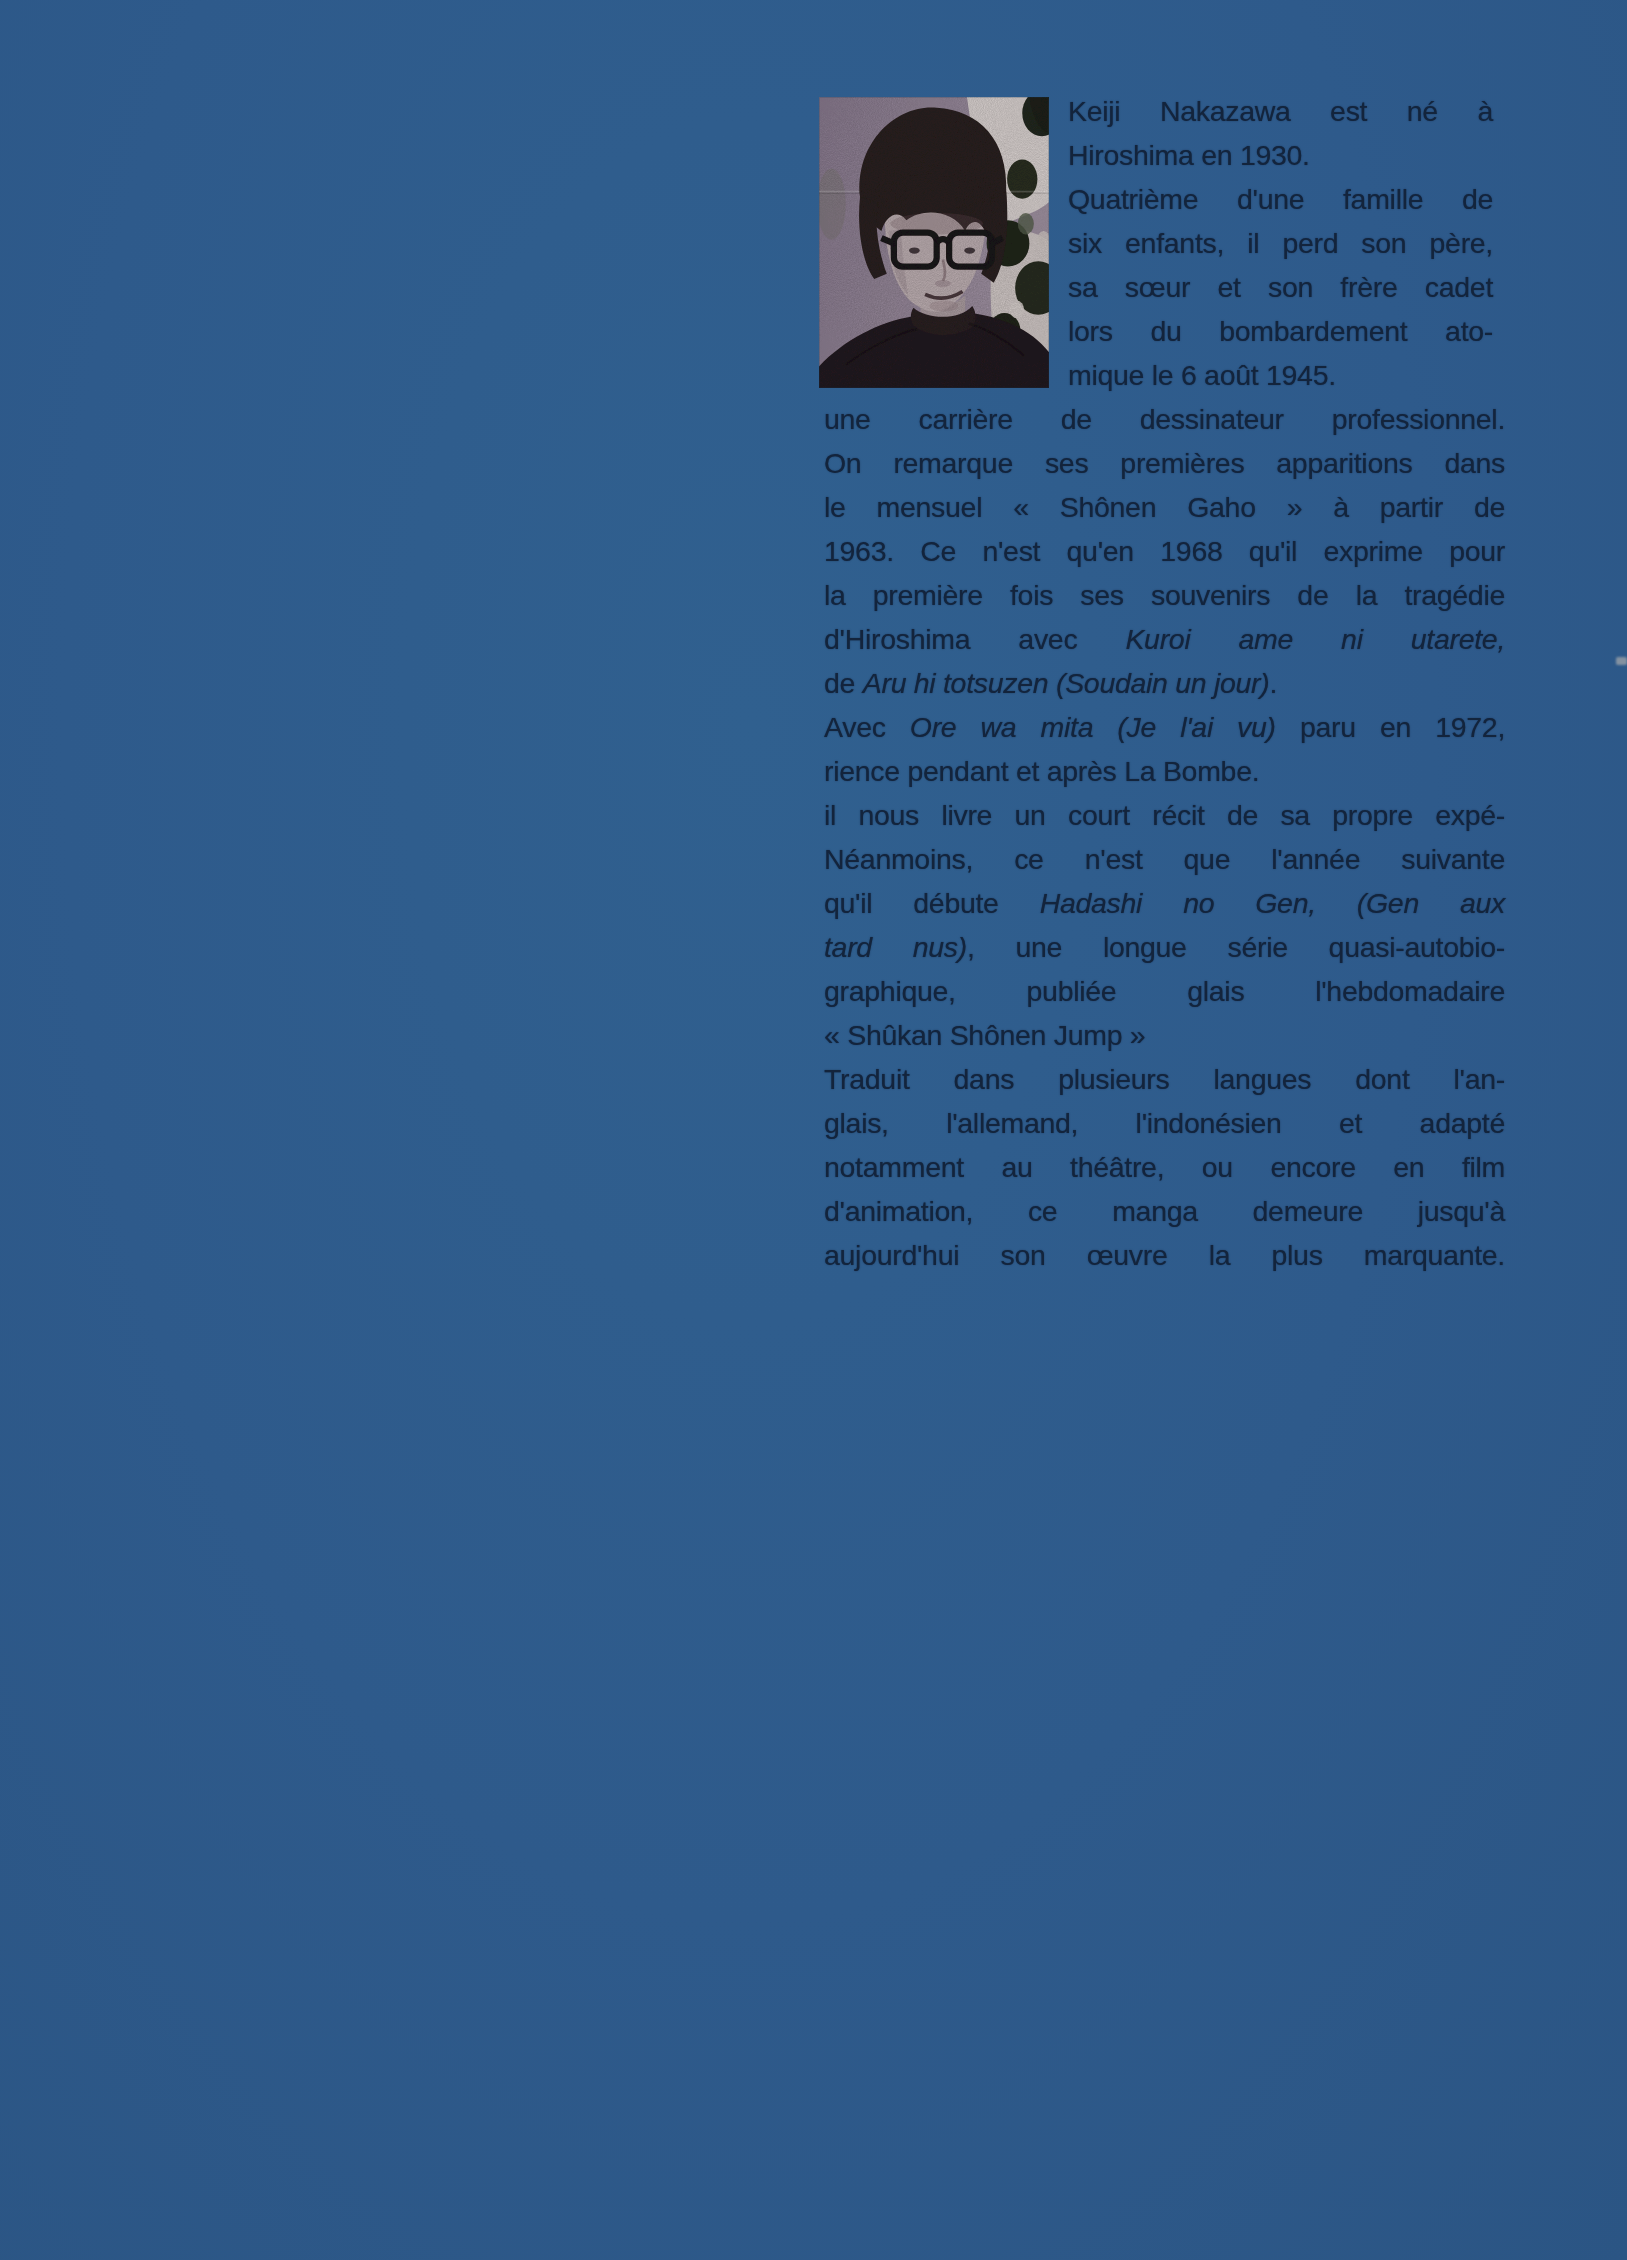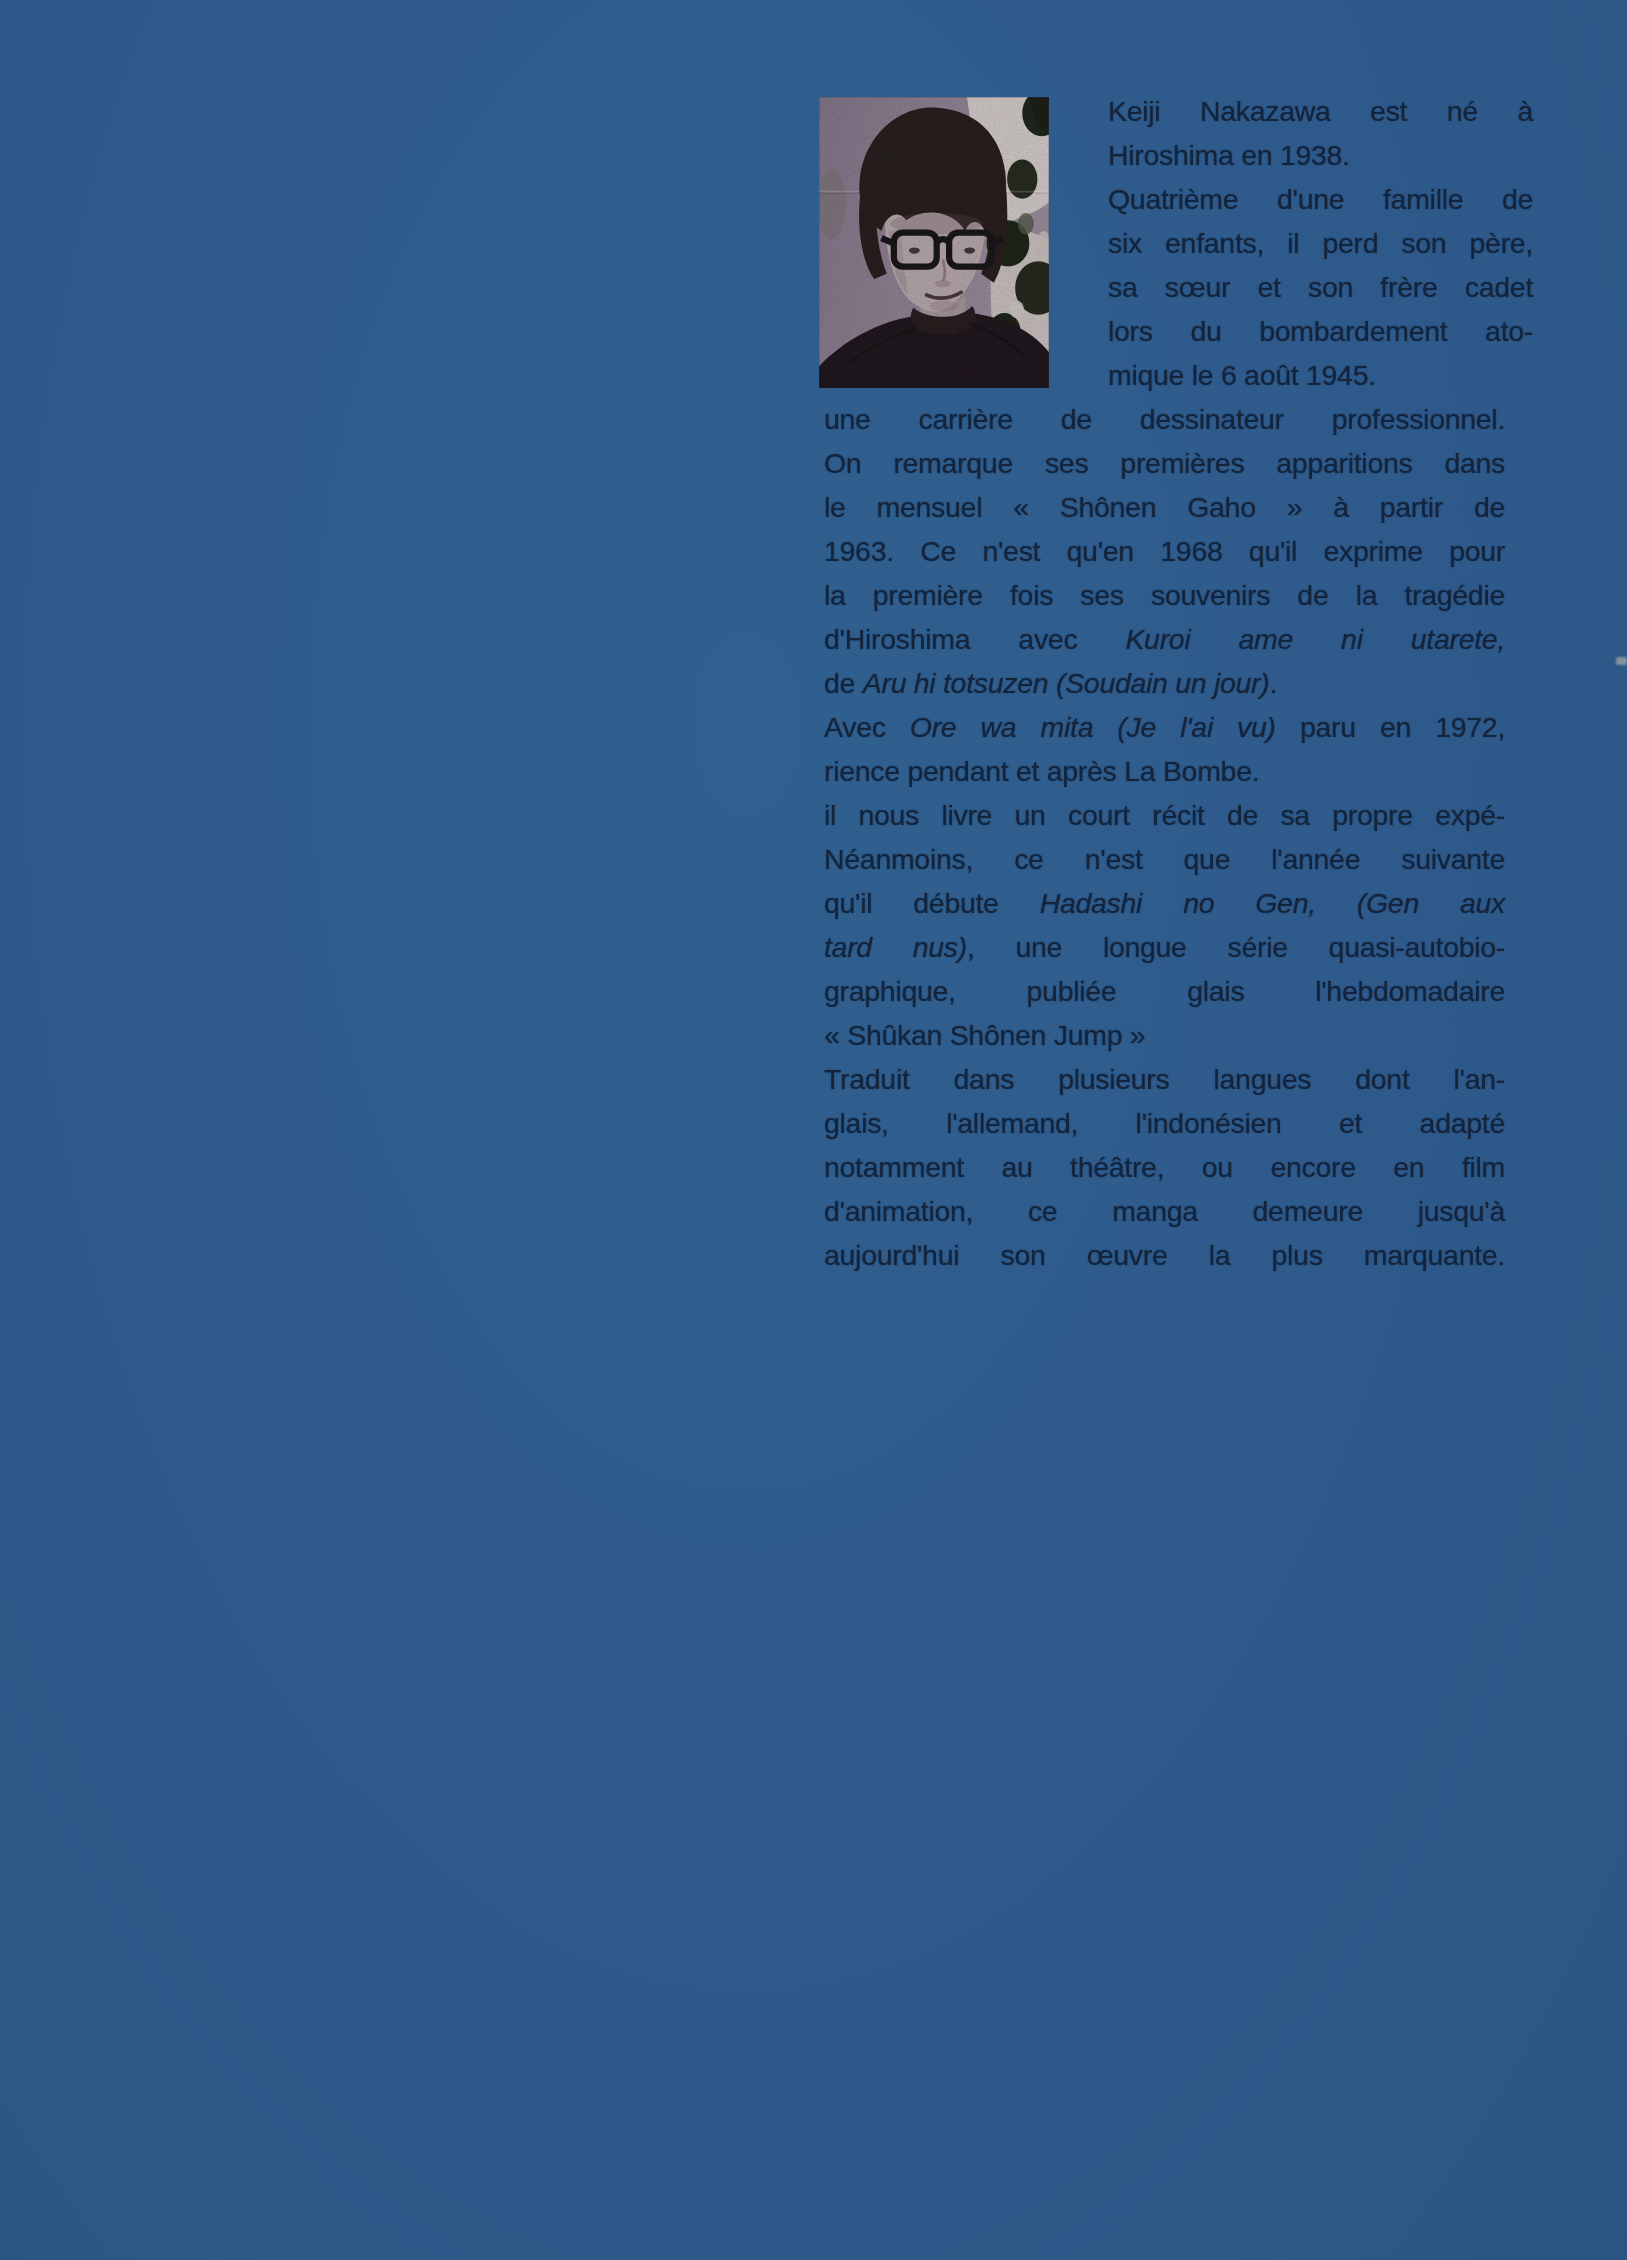--- a/index.html
+++ b/index.html
@@ -12,21 +12,21 @@
   }
   .photo{
     position:absolute;left:819px;top:97px;width:230px;height:291px;
   }
   .photo svg{display:block;width:100%;height:100%;}
   .bio-col{
     position:absolute;
     color:#13243c;
     filter:blur(0.3px);
   }
-  .colA{left:1108px;top:89px;width:425px;}
+  .colA{left:1068px;top:89px;width:425px;}
   .colB{left:824px;top:397px;width:681px;}
   .line{
     height:44px;line-height:44px;
     font-size:28.5px;letter-spacing:-0.3px;
     white-space:normal;
     text-align:justify;
     text-align-last:justify;
     text-shadow:0 0 1.4px rgba(14,28,52,.65);
   }
   .line.nj{text-align:left;text-align-last:auto;}
@@ -121,21 +121,21 @@
 
         <rect x="0" y="0" width="258" height="326" fill="#9678a0" opacity="0.07"></rect>
         <rect x="0" y="0" width="258" height="326" filter="url(#grain)" opacity="0.3"></rect>
         <rect x="0.5" y="0.5" width="257" height="325" fill="none" stroke="#1b3a5c" stroke-opacity="0.25" stroke-width="1"></rect>
       </g>
     </svg>
   </div>
 
   <div class="bio-col colA" id="bio-narrow">
       <div class="line"><span>Keiji Nakazawa est né à</span></div>
-      <div class="line nj"><span>Hiroshima en 1938.</span></div>
+      <div class="line nj"><span>Hiroshima en 1930.</span></div>
       <div class="line"><span>Quatrième d'une famille de</span></div>
       <div class="line"><span>six enfants, il perd son père,</span></div>
       <div class="line"><span>sa sœur et son frère cadet</span></div>
       <div class="line"><span>lors du bombardement ato-</span></div>
       <div class="line nj"><span>mique le 6 août 1945.</span></div>
     </div>
 
   <div class="bio-col colB" id="bio-wide">
       <div class="line"><span>une carrière de dessinateur professionnel.</span></div>
       <div class="line"><span>On remarque ses premières apparitions dans</span></div>

